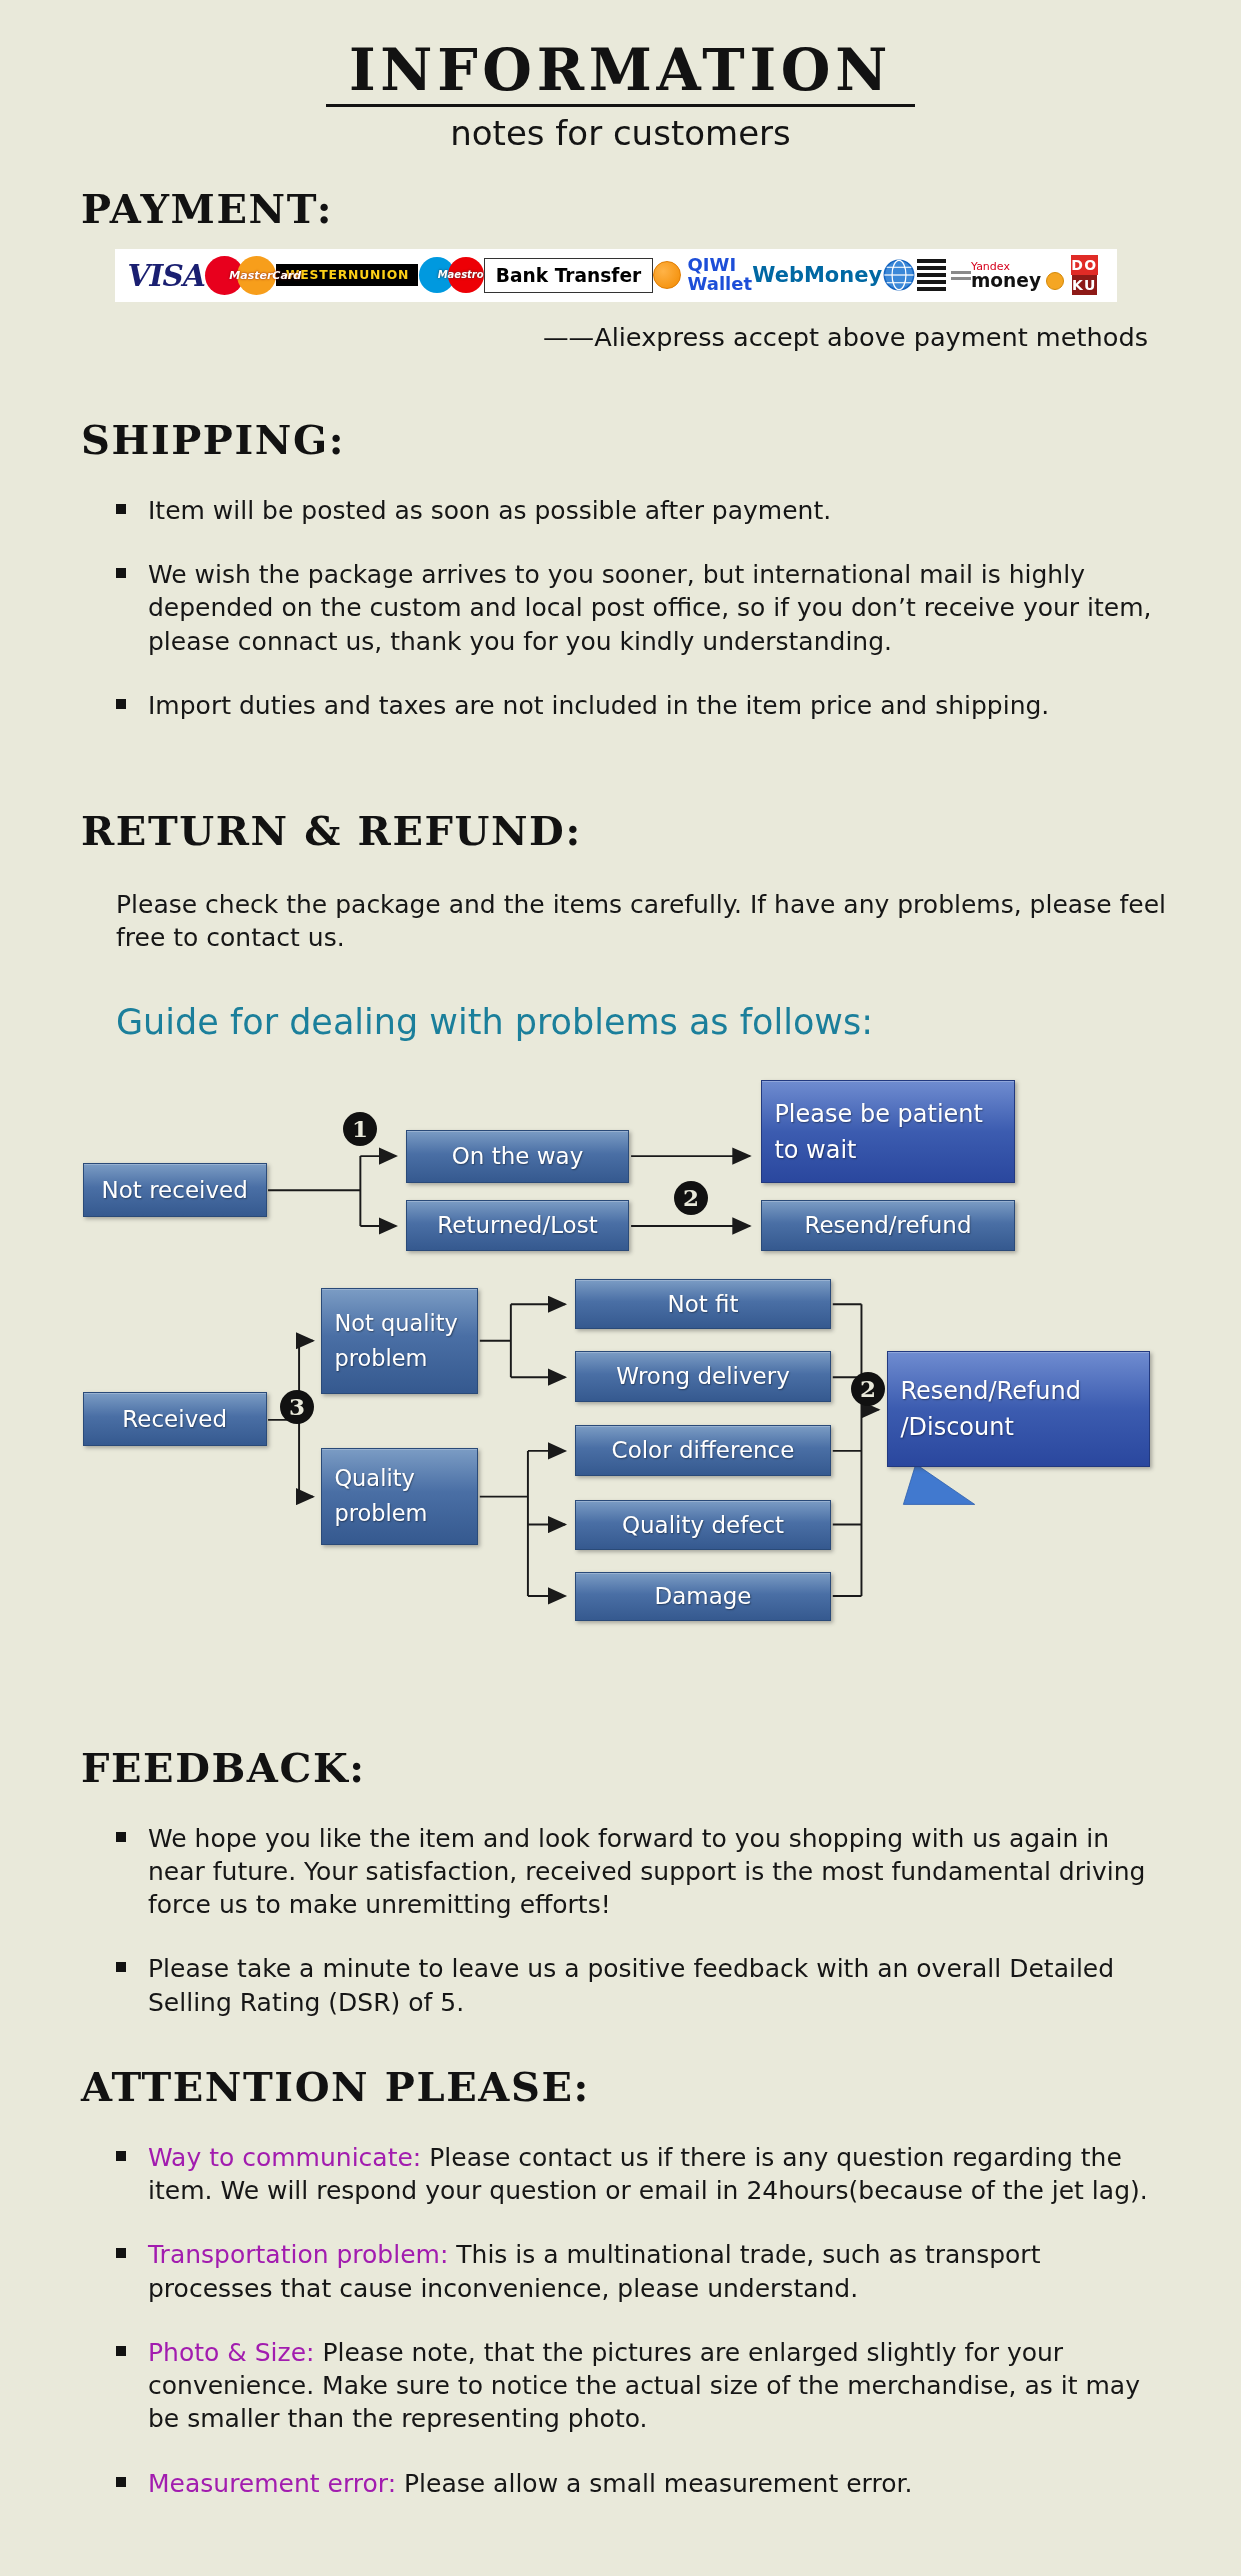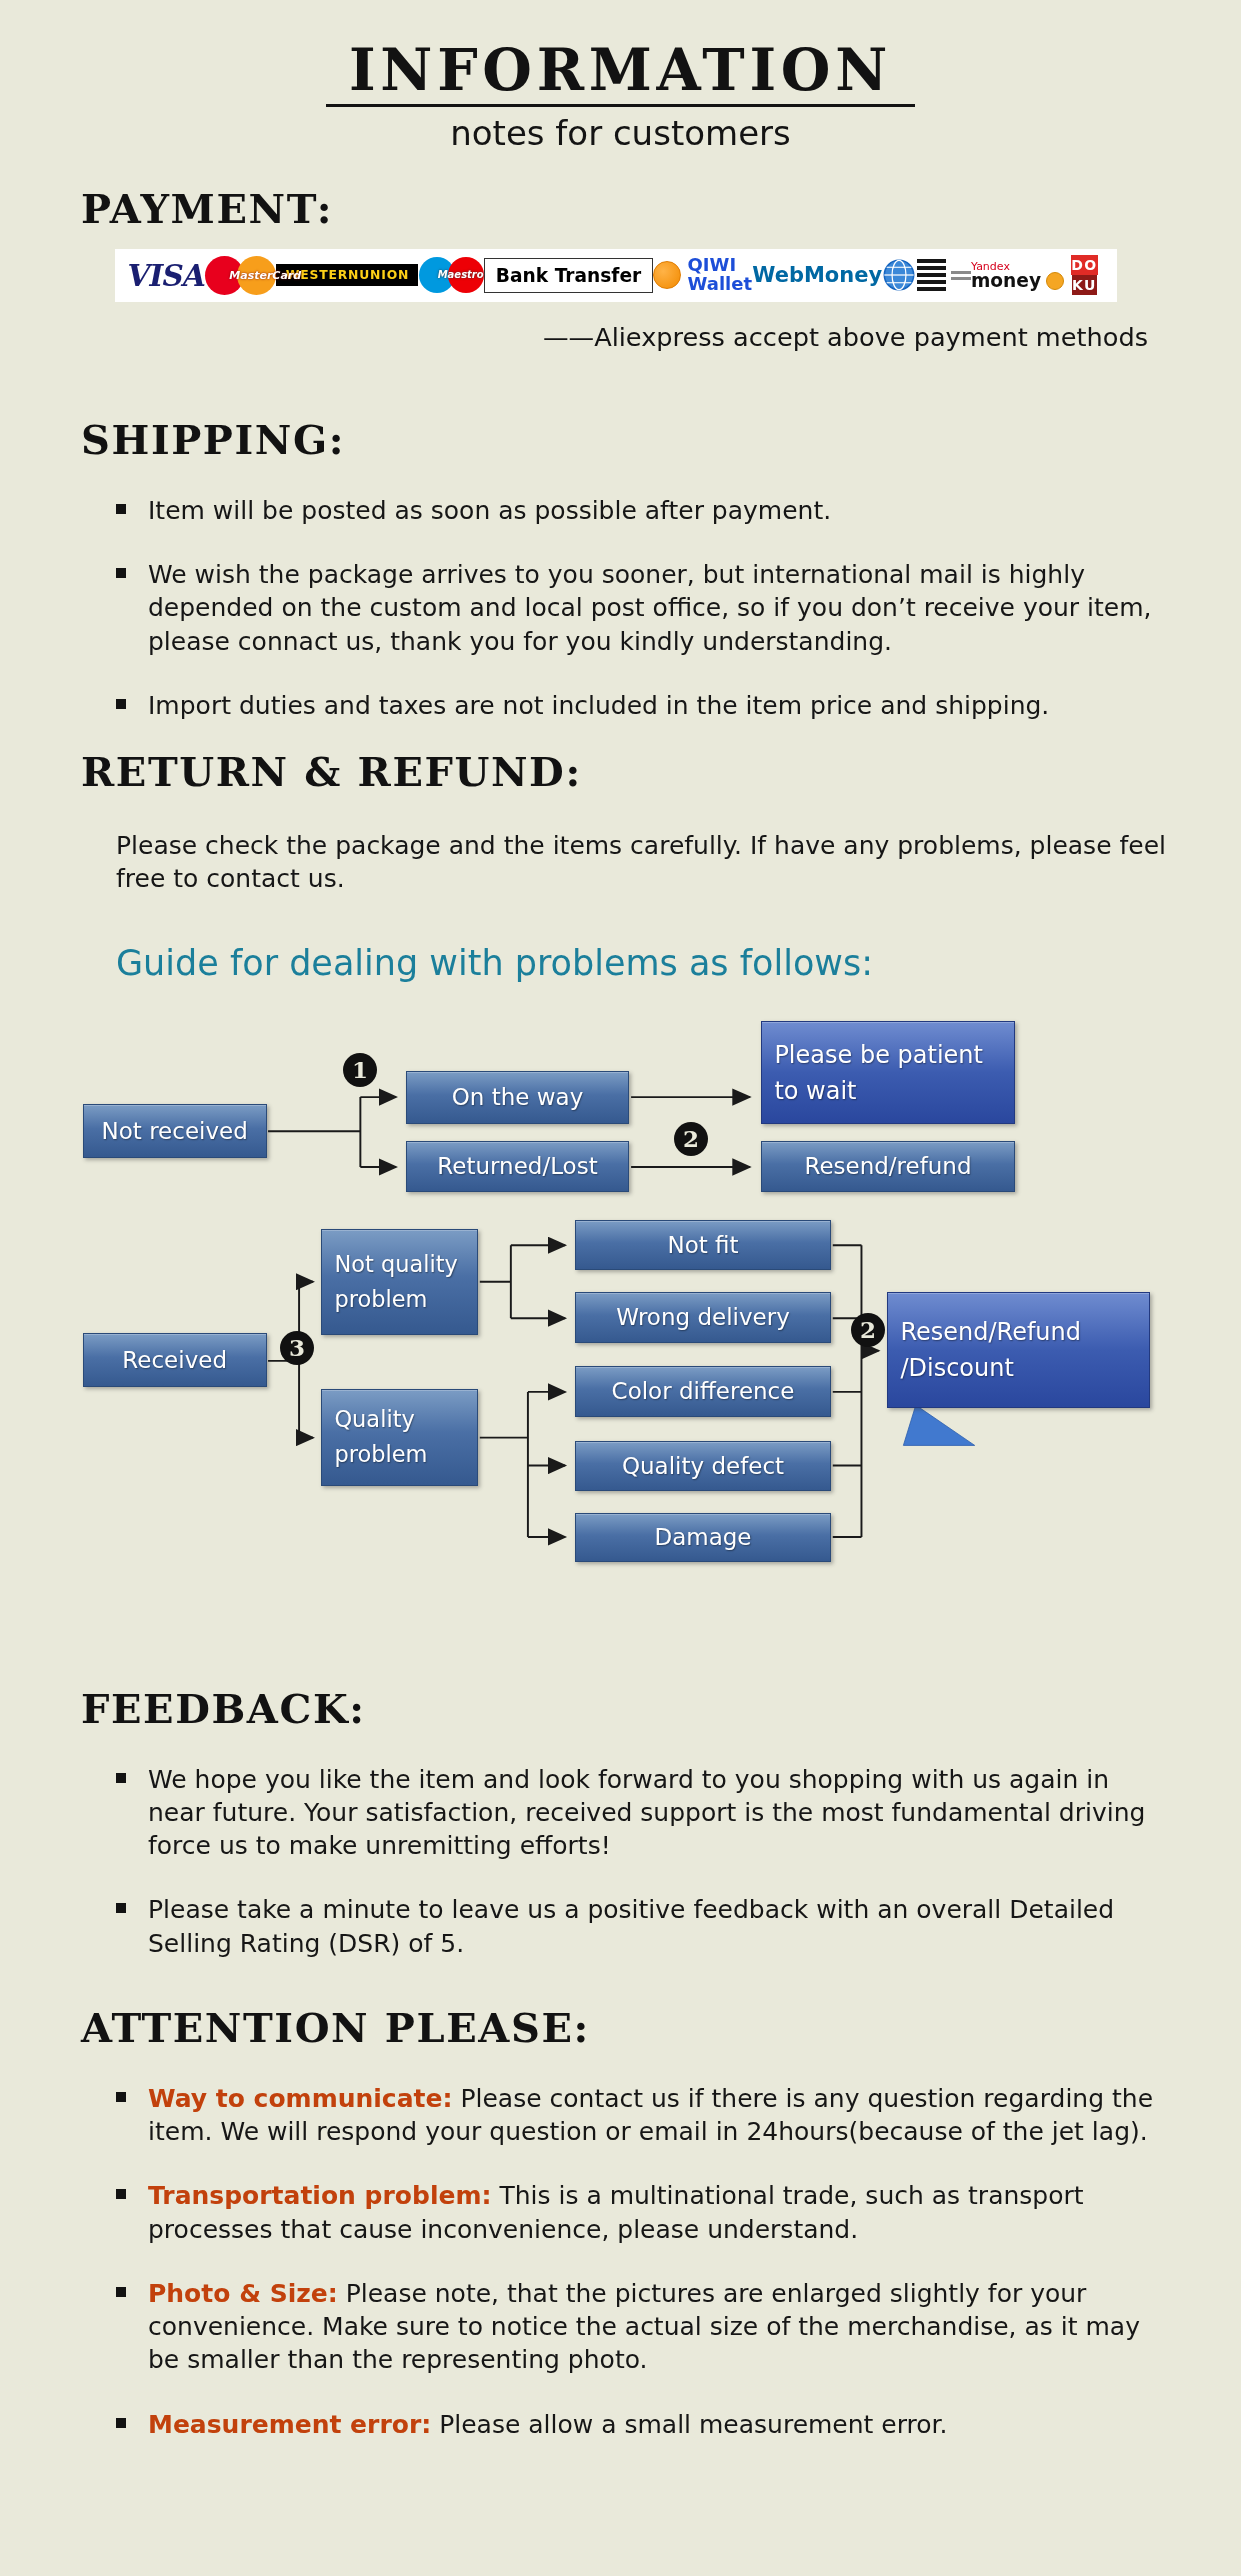--- a/index.html
+++ b/index.html
@@ -30,21 +30,21 @@
     font-family:"DejaVu Serif", serif;
     font-weight:bold;
     font-size:40px;
     letter-spacing:1.6px;
     color:#121212;
     margin-left:81px;
     line-height:1.15;
   }
   #payment .sec-h   { margin-top:33px; }
   #shipping .sec-h  { margin-top:65px; }
-  #return .sec-h    { margin-top:27px; }
+  #return .sec-h    { margin-top:86px; }
   #feedback .sec-h  { margin-top:48px; }
   #attention .sec-h { margin-top:45px; }
 
   
   .pay-strip {
     margin:17px 0 0 115px;
     width:1002px; height:53px;
     background:#ffffff;
     display:flex; align-items:center; justify-content:space-between;
     padding:0 12.4px;
@@ -103,21 +103,21 @@
     text-align:right; margin:20px 93px 4px 0;
     font-size:25.6px; font-weight:500; color:#141414;
   }
 
   
   .blist { margin:31px 0 0 116px; }
   .bullet { display:flex; margin-bottom:31px; }
   .bullet:last-child { margin-bottom:0; }
   .sq { flex:0 0 10px; width:10px; height:10px; background:#121212; margin:10px 22px 0 0; }
   .btext { font-size:25px; line-height:1.33; max-width:1008px; color:#161616; }
-  .red { color:#c2410c; font-weight:bold; }
+  .red { color:#a21caf; font-weight:normal; }
 
   
   .para { margin:34px 0 0 116px; font-size:25px; line-height:1.33; max-width:1055px; }
   .guide-h { margin:47px 0 0 116px; font-size:35px; color:#1b7f9b; font-weight:500; }
 
   
   .fc { position:relative; margin:34px 0 0 78px; width:1086px; height:621px; }
   .fc svg.arrows { position:absolute; left:0; top:0; width:1086px; height:621px; }
   .box {
     position:absolute; color:#fff; display:flex; align-items:center; justify-content:center;

